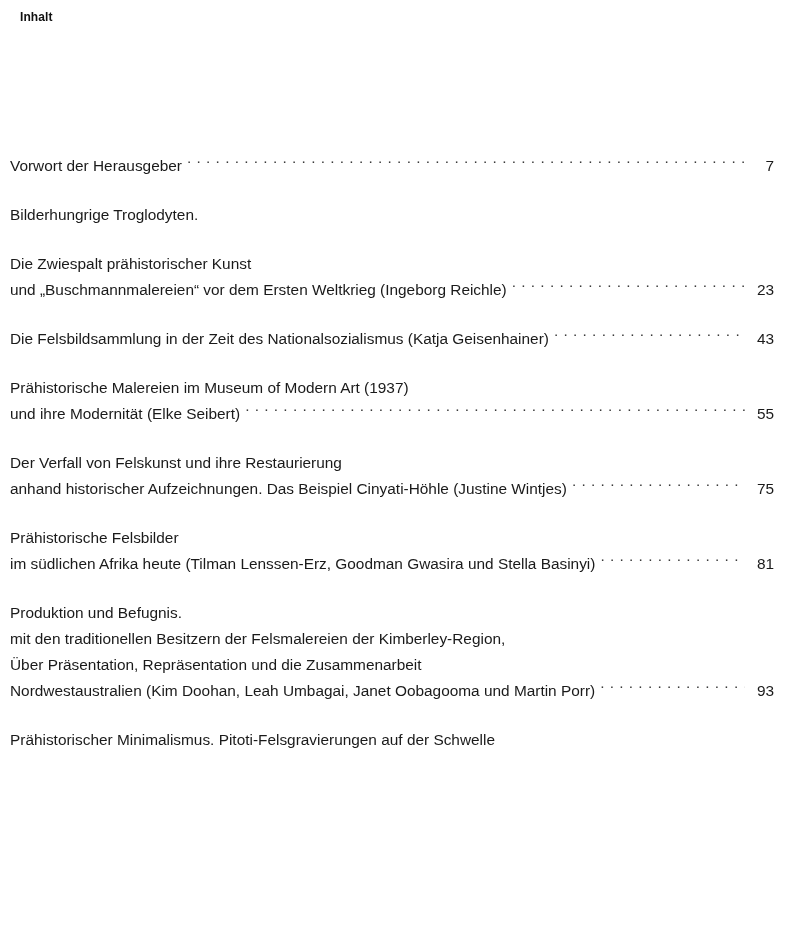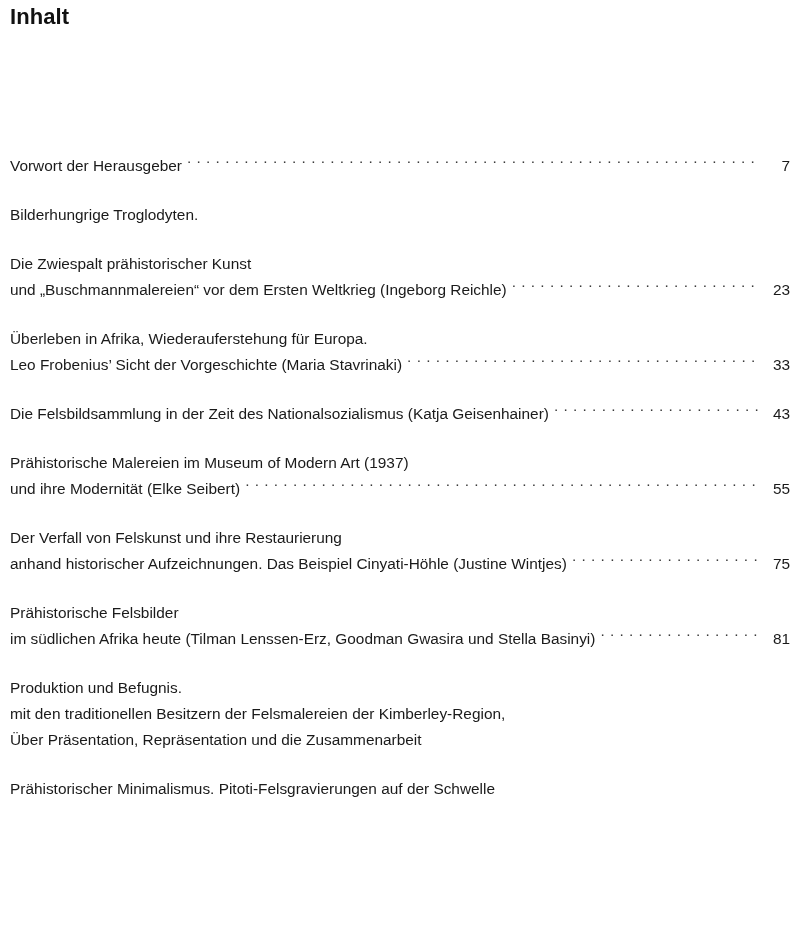--- a/index.html
+++ b/index.html
@@ -21,39 +21,39 @@
     position: relative;
     width: 800px;
     height: 926px;
     box-sizing: border-box;
     padding: 0 10px 0 10px;
   }
 
   
   .toc-title {
     position: absolute;
-    left: 10px;
+    left: 20px;
     top: 6px;
-    font-size: 22px;
+    font-size: 12px;
     font-weight: bold;
     letter-spacing: 0.1px;
     line-height: 22px;
     color: #111111;
   }
 
   
   .toc-list {
     position: absolute;
     left: 10px;
     top: 153px;
     width: 780px;
   }
 
   .toc-entry {
-    margin: 0 0 23px 0;
+    margin: 0 16px 23px 0;
   }
   .toc-entry:last-child {
     margin-bottom: 0;
   }
 
   .toc-line {
     display: flex;
     align-items: baseline;
     font-size: 15.4px;
     line-height: 26px;
@@ -114,30 +114,20 @@
         <div class="toc-line plain">
           <span class="txt">Die Zwiespalt prähistorischer Kunst</span>
         </div>
         <div class="toc-line">
           <span class="txt">und „Buschmannmalereien“ vor dem Ersten Weltkrieg (Ingeborg Reichle)</span>
           <span class="leader"></span>
           <span class="pagenum">23</span>
         </div>
       </div>
       <div class="toc-entry">
-        <div class="toc-line plain">
-          <span class="txt">Überleben in Afrika, Wiederauferstehung für Europa.</span>
-        </div>
-        <div class="toc-line">
-          <span class="txt">Leo Frobenius’ Sicht der Vorgeschichte (Maria Stavrinaki)</span>
-          <span class="leader"></span>
-          <span class="pagenum">33</span>
-        </div>
-      </div>
-      <div class="toc-entry">
         <div class="toc-line">
           <span class="txt">Die Felsbildsammlung in der Zeit des Nationalsozialismus (Katja Geisenhainer)</span>
           <span class="leader"></span>
           <span class="pagenum">43</span>
         </div>
       </div>
       <div class="toc-entry">
         <div class="toc-line plain">
           <span class="txt">Prähistorische Malereien im Museum of Modern Art (1937)</span>
         </div>
@@ -170,20 +160,25 @@
       <div class="toc-entry">
         <div class="toc-line plain">
           <span class="txt">Produktion und Befugnis.</span>
         </div>
         <div class="toc-line plain">
           <span class="txt">mit den traditionellen Besitzern der Felsmalereien der Kimberley-Region,</span>
         </div>
         <div class="toc-line plain">
           <span class="txt">Über Präsentation, Repräsentation und die Zusammenarbeit</span>
         </div>
+        <div class="toc-line">
+          <span class="txt">Nordwestaustralien (Kim Doohan, Leah Umbagai, Janet Oobagooma und Martin Porr)</span>
+          <span class="leader"></span>
+          <span class="pagenum">93</span>
+        </div>
       </div>
       <div class="toc-entry">
         <div class="toc-line plain">
           <span class="txt">Prähistorischer Minimalismus. Pitoti-Felsgravierungen auf der Schwelle</span>
         </div>
       </div>
     </div>
 
 </div>
 

